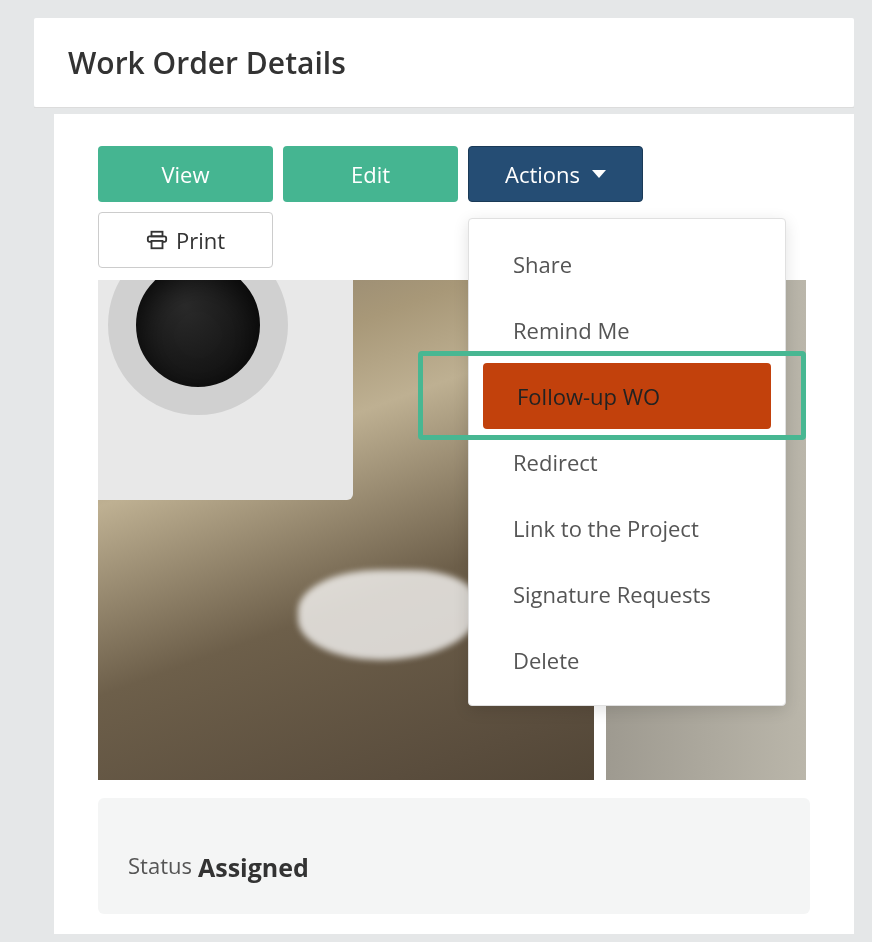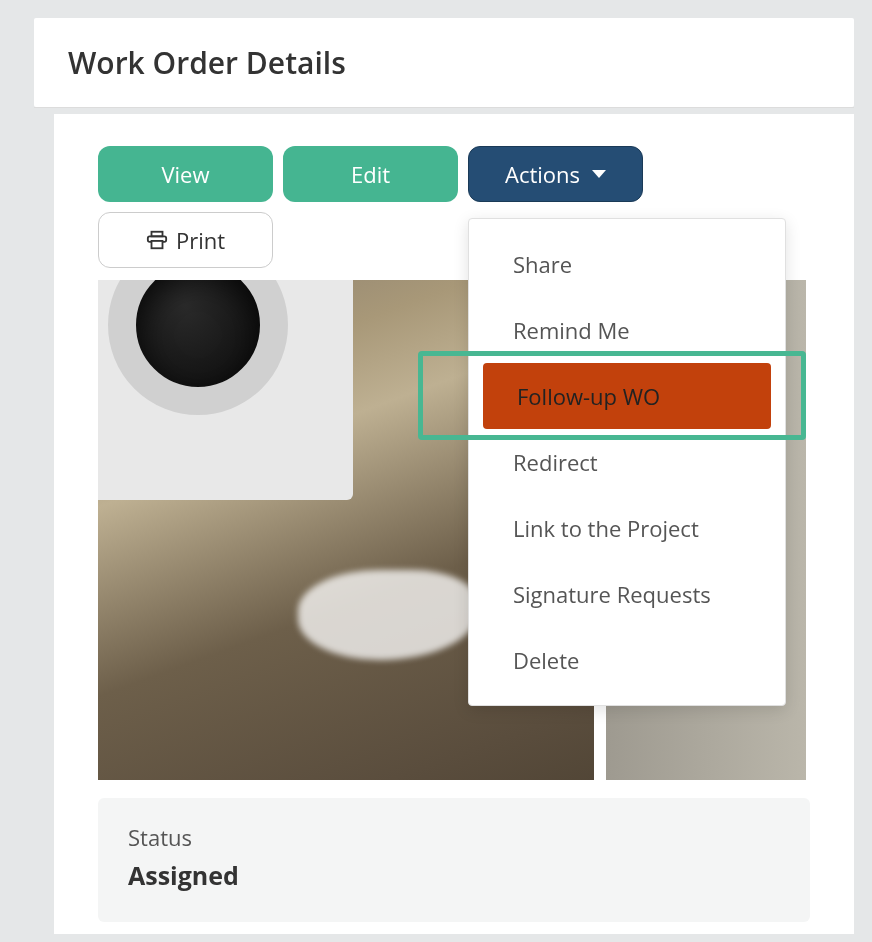--- a/index.html
+++ b/index.html
@@ -56,21 +56,21 @@
       display: flex;
       flex-wrap: wrap;
       gap: 10px;
       position: relative;
     }
     
     .btn {
       padding: 12px 30px;
       font-size: 22px;
       border: none;
-      border-radius: 12px;
+      border-radius: 4px;
       cursor: pointer;
       font-family: inherit;
       display: inline-flex;
       align-items: center;
       justify-content: center;
       gap: 8px;
       white-space: nowrap;
     }
     
     .btn-teal {
@@ -212,22 +212,23 @@
       margin-top: 18px;
       background: #f4f5f5;
       border-radius: 6px;
       padding: 24px 30px 30px 30px;
       display: flex;
       gap: 100px;
     }
     
     .info-block {
       display: flex;
-      flex-direction: column;
+      flex-direction: row;
       gap: 6px;
+      margin-top: 28px;
     }
     
     .info-label {
       font-size: 22px;
       color: #555;
     }
     
     .info-value {
       font-size: 25px;
       font-weight: 700;

